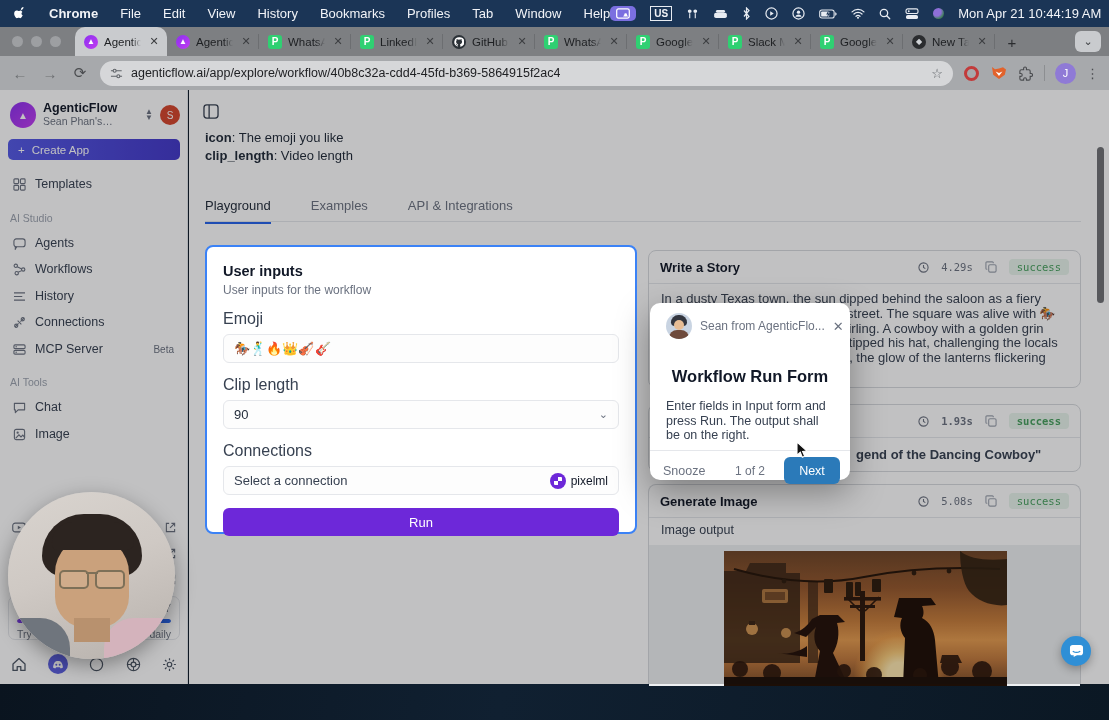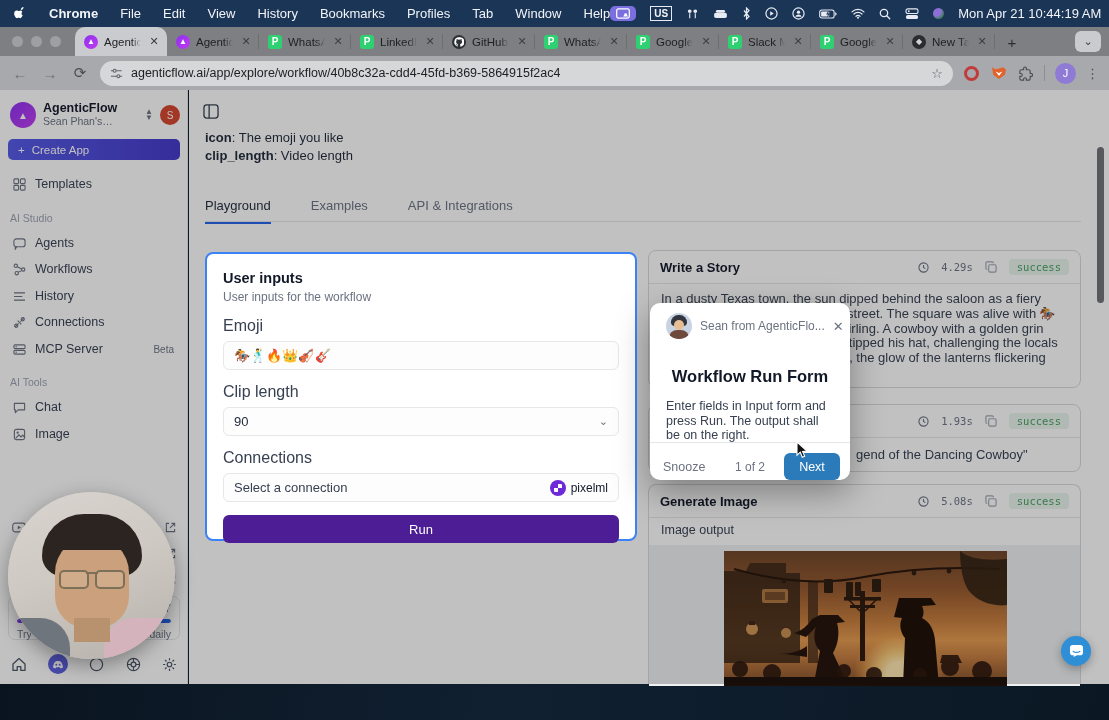--- a/index.html
+++ b/index.html
@@ -124,48 +124,48 @@
          background:radial-gradient(circle,#ffe9b0 0 18%, rgba(255,214,130,.85) 34%, rgba(240,160,70,.35) 60%, transparent 72%); }
   .gen-img svg { position:absolute; left:0; top:0; }
 
   
   .scroll-thumb { position:absolute; left:1097px; top:147px; width:7px; height:156px; border-radius:4px; background:#707276; }
 
   
   .dim { position:absolute; left:0; top:90px; width:1109px; height:594px; background:rgba(15,17,20,0.26); }
 
   
-  .uipanel { position:absolute; left:205px; top:252px; width:432px; height:289px; background:#fff;
+  .uipanel { position:absolute; left:205px; top:245px; width:432px; height:289px; background:#fff;
              border:2px solid #3b82f6; border-radius:8px; padding:16px; }
   .ui-title { font-size:14.5px; font-weight:bold; color:#111827; }
   .ui-sub { font-size:12px; color:#6b7280; margin-top:4px; }
   .ui-label { font-size:16px; color:#374151; margin-top:13px; }
   .ui-field { margin-top:6px; height:29px; border:1px solid #e5e7eb; border-radius:6px; background:#fdfdfd;
               display:flex; align-items:center; padding:0 10px; font-size:13px; color:#1f2937; }
   .ui-field .chev { margin-left:auto; color:#6b7280; font-size:11px; }
   .conn-right { margin-left:auto; display:flex; align-items:center; gap:5px; font-size:12px; color:#111827; }
   .pixl { width:16px; height:16px; border-radius:50%; background:#6d28d9; position:relative; }
   .pixl::after { content:""; position:absolute; left:4px; top:4px; width:8px; height:8px;
                  background:conic-gradient(#fff 0 25%, transparent 0 50%, #fff 0 75%, transparent 0); border-radius:1px; }
-  .run-btn { margin-top:13px; height:28px; border-radius:6px; background:#4c1d95; color:#fff; font-size:13px;
+  .run-btn { margin-top:13px; height:28px; border-radius:6px; background:#6d28d9; color:#fff; font-size:13px;
              display:flex; align-items:center; justify-content:center; }
 
   
   .popup { position:absolute; left:650px; top:303px; width:200px; height:177px; background:#fff; border-radius:10px;
            box-shadow:0 12px 34px rgba(0,0,0,.35); }
   .pop-head { display:flex; align-items:center; gap:8px; padding:10px 12px 0 16px; }
   .pop-avatar { width:26px; height:26px; border-radius:50%; flex:none; overflow:hidden; position:relative; background:#c9d4e2; }
   .pop-avatar .hair { position:absolute; left:5px; top:2px; width:16px; height:11px; border-radius:8px 8px 4px 4px; background:#33363f; }
   .pop-avatar .face { position:absolute; left:8px; top:7px; width:10px; height:10px; border-radius:50%; background:#e7bd95; }
   .pop-avatar .shirt { position:absolute; left:3px; top:17px; width:20px; height:10px; border-radius:8px 8px 0 0; background:#6e4a3c; }
   .pop-from { font-size:12px; color:#6b7280; white-space:nowrap; }
   .pop-close { margin-left:auto; color:#6b7280; font-size:13px; }
   .pop-title { text-align:center; font-size:16.5px; font-weight:bold; color:#111827; margin-top:28px; }
   .pop-body { padding:13px 16px 0; font-size:12.5px; line-height:14.5px; color:#374151; }
-  .pop-foot { position:absolute; left:0; bottom:0; width:100%; height:38px; border-top:1px solid #e5e7eb;
+  .pop-foot { position:absolute; left:0; bottom:0; width:100%; height:30px; border-top:1px solid #e5e7eb;
               display:flex; align-items:center; padding:10px 10px 0 13px; }
   .pop-snooze { font-size:12.5px; color:#6b7280; }
   .pop-step { position:absolute; left:0; width:100%; text-align:center; font-size:12px; color:#6b7280; }
   .pop-next { margin-left:auto; width:56px; height:27px; border-radius:6px; background:#2b7ab9; color:#fff;
               font-size:12.5px; display:flex; align-items:center; justify-content:center; position:relative; }
 
   .cursor { position:absolute; left:796px; top:441px; }
 
   
   .webcam { position:absolute; left:8px; top:492px; width:167px; height:167px; border-radius:50%; overflow:hidden;
@@ -606,21 +606,21 @@
                 <rect x="4" y="4" width="8" height="8" rx="1.5" fill="none" stroke="currentColor" stroke-width="1.2"></rect>
                 <path d="M9 2.5V2a1 1 0 0 0-1-1H2a1 1 0 0 0-1 1v6a1 1 0 0 0 1 1h.5" fill="none" stroke="currentColor" stroke-width="1.2"></path>
               </svg>
           </span>
           <span class="obadge">success</span>
         </span>
       </div>
       <div class="story-body">In a dusty Texas town, the sun dipped behind the saloon as a fiery fiddle tune 🎻 echoed down the street. The square was alive with 🏇🕺, boots stomping and skirts twirling. A cowboy with a golden grin strutted in, his spurs jingling. He tipped his hat, challenging the locals to a dance-off. The crowd roared, the glow of the lanterns flickering with the rhythm. The</div>
     </section>
 
-    <section class="ocard" style="top:314px; height:68px;">
+    <section class="ocard" style="top:314px; height:68px;font-weight:bold;">
       <div class="ocard-head">
         <span class="ocard-right">
           <span class="otime">
             <svg width="11" height="11" viewBox="0 0 12 12">
                 <circle cx="6" cy="6" r="5" fill="none" stroke="currentColor" stroke-width="1.2"></circle>
                 <path d="M6 3.2V6l2 1.2" fill="none" stroke="currentColor" stroke-width="1.2"></path>
               </svg>
             <span>1.93s</span>
           </span>
           <span class="copy-ic">

